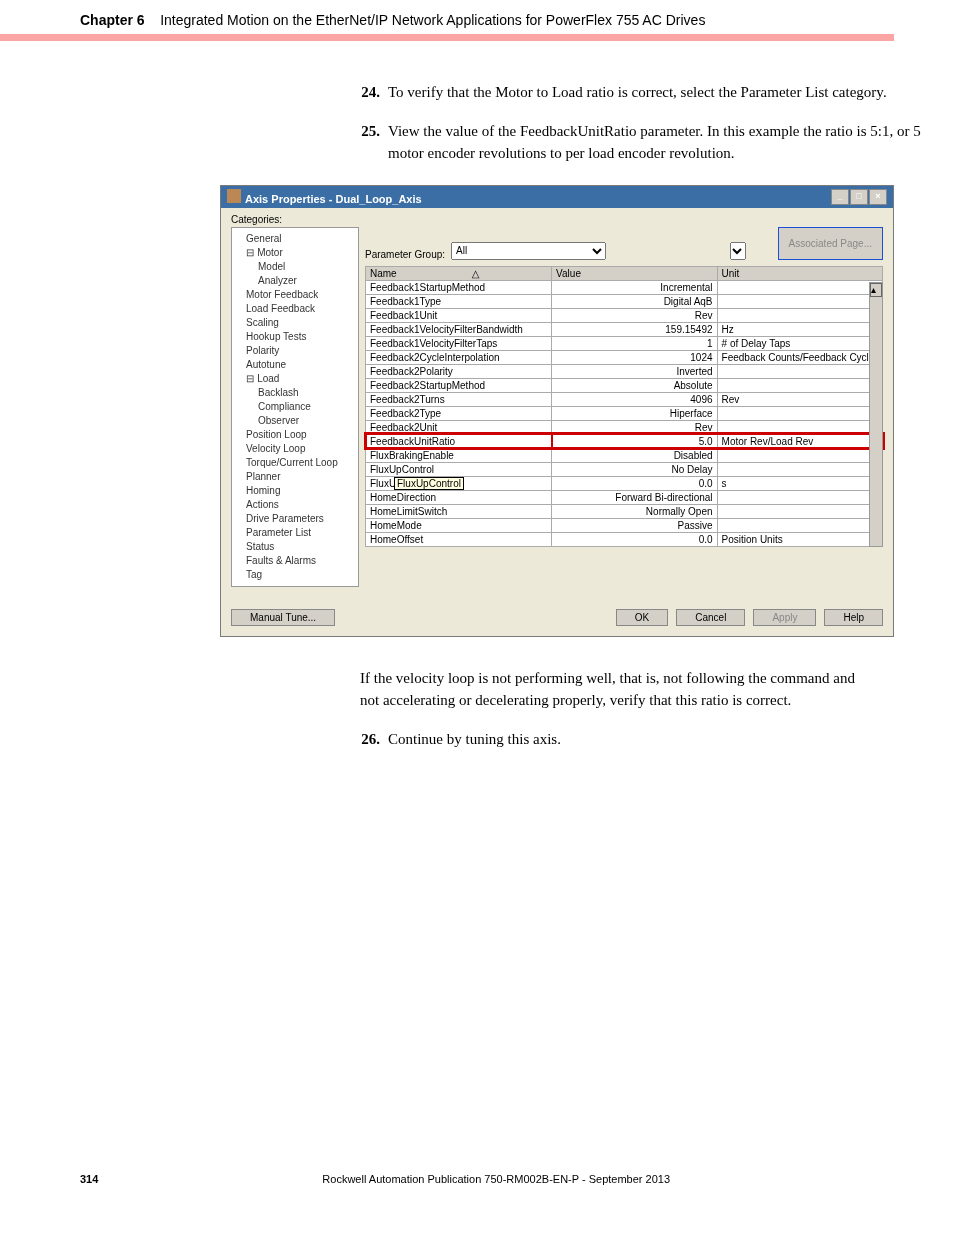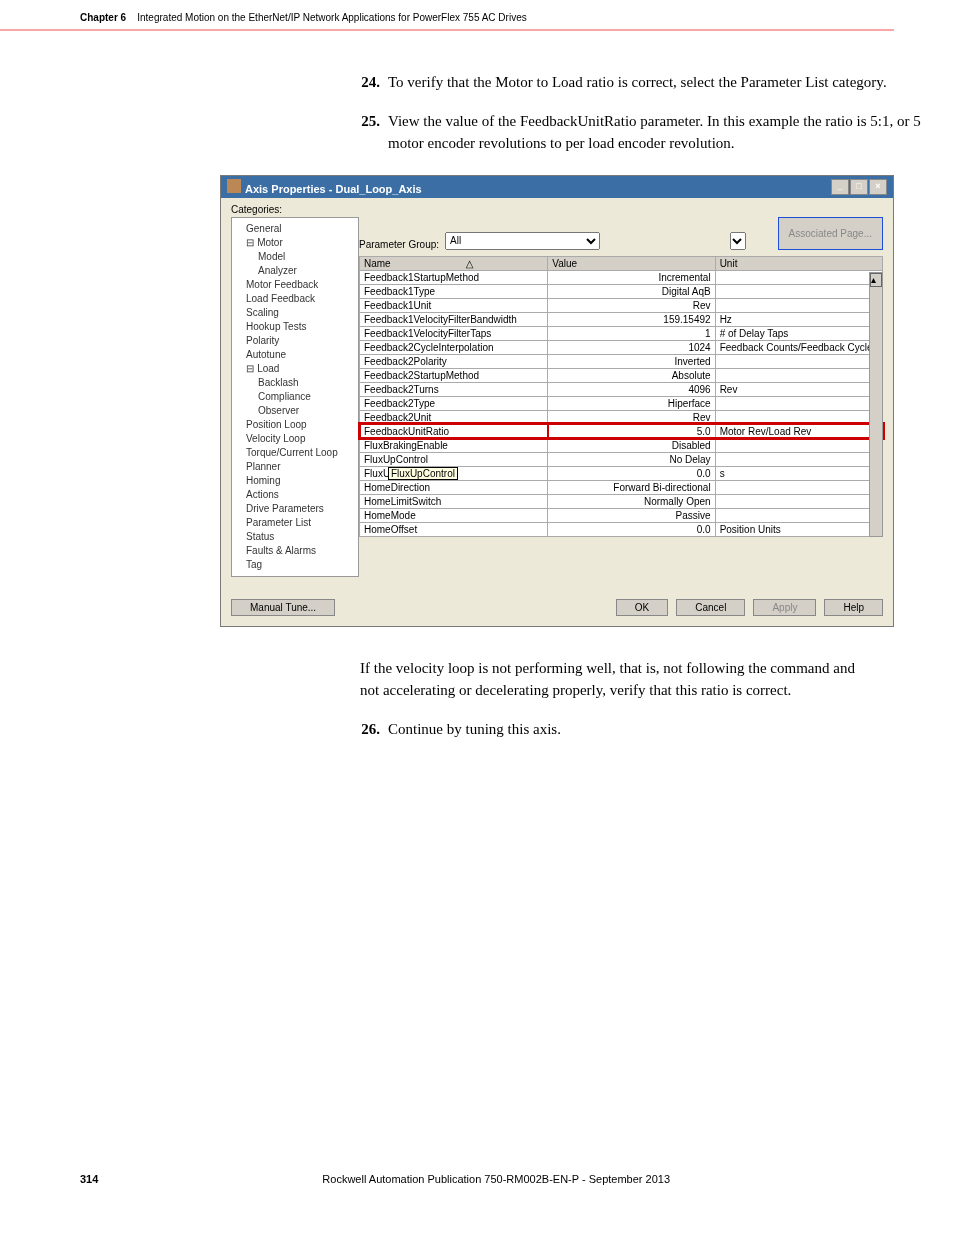--- a/index.html
+++ b/index.html
@@ -1,31 +1,31 @@
 <!DOCTYPE html>
 <html><head>
 <meta charset="utf-8">
 <style>
   * { box-sizing: border-box; margin: 0; padding: 0; }
   body { width: 954px; height: 1235px; font-family: Georgia, 'Times New Roman', serif; font-size: 15px; color: #000; background: #fff; position: relative; }
-  .page-header { border-bottom: 2px solid #fca5a5; padding: 12px 0 6px 80px; margin: 0 60px 0 0; font-family: Arial, sans-serif; font-size: 10px; }
+  .page-header { border-bottom: 7px solid #fca5a5; padding: 12px 0 6px 80px; margin: 0 60px 0 0; font-family: Arial, sans-serif; font-size: 14px; }
   .page-header b { font-weight: bold; }
   .body-text { margin: 40px 32px 0 360px; }
   .step { display: flex; margin-bottom: 16px; line-height: 1.5; }
   .step-num { width: 28px; font-weight: bold; text-align: right; padding-right: 8px; flex-shrink: 0; }
   .step-txt { flex: 1; }
   .screenshot { margin: 20px 60px 30px 220px; }
   .dialog { border: 1px solid #7a7a7a; background: #ece9d8; font-family: Tahoma, Arial, sans-serif; font-size: 10px; }
   .titlebar { background: linear-gradient(#3a6ea5, #3a6ea5); color: #fff; padding: 3px 6px; display: flex; align-items: center; justify-content: space-between; font-size: 11px; font-weight: bold; }
   .titlebar .icon { display: inline-block; width: 14px; height: 14px; background: #b85; margin-right: 4px; }
   .winbtns { display: flex; gap: 1px; }
   .winbtn { width: 18px; height: 16px; background: #d4d0c8; border: 1px solid #888; font-size: 9px; text-align: center; line-height: 12px; }
   .dlg-body { padding: 6px 10px 10px 10px; }
   .cat-label { font-size: 10px; margin-bottom: 2px; }
-  .dlg-main { display: flex; }
+  .dlg-main { display: flex; gap: 6px; }
   .tree { width: 128px; border: 1px solid #999; background: #fff; padding: 4px 2px; font-size: 10px; line-height: 14px; }
   .tree-item { white-space: nowrap; color: #333; }
   .i1 { padding-left: 12px; } .i2 { padding-left: 24px; }
   .right-panel { flex: 1; }
   .panel-title { background: #7a96b0; color: #fff; padding: 3px 6px; font-weight: bold; font-size: 10px; margin-bottom: 8px; }
   .param-row { display: flex; align-items: flex-end; gap: 6px; margin-bottom: 6px; font-size: 10px; }
   .param-row select { font-size: 10px; width: 155px; height: 18px; }
   .assoc-btn { font-size: 10px; padding: 10px 10px; background: #d4d0c8; border: 1px solid #1d4ed8; color: #888; }
   .grid-wrap { position: relative; }
   .grid { width: 100%; border-collapse: collapse; font-size: 10px; }

